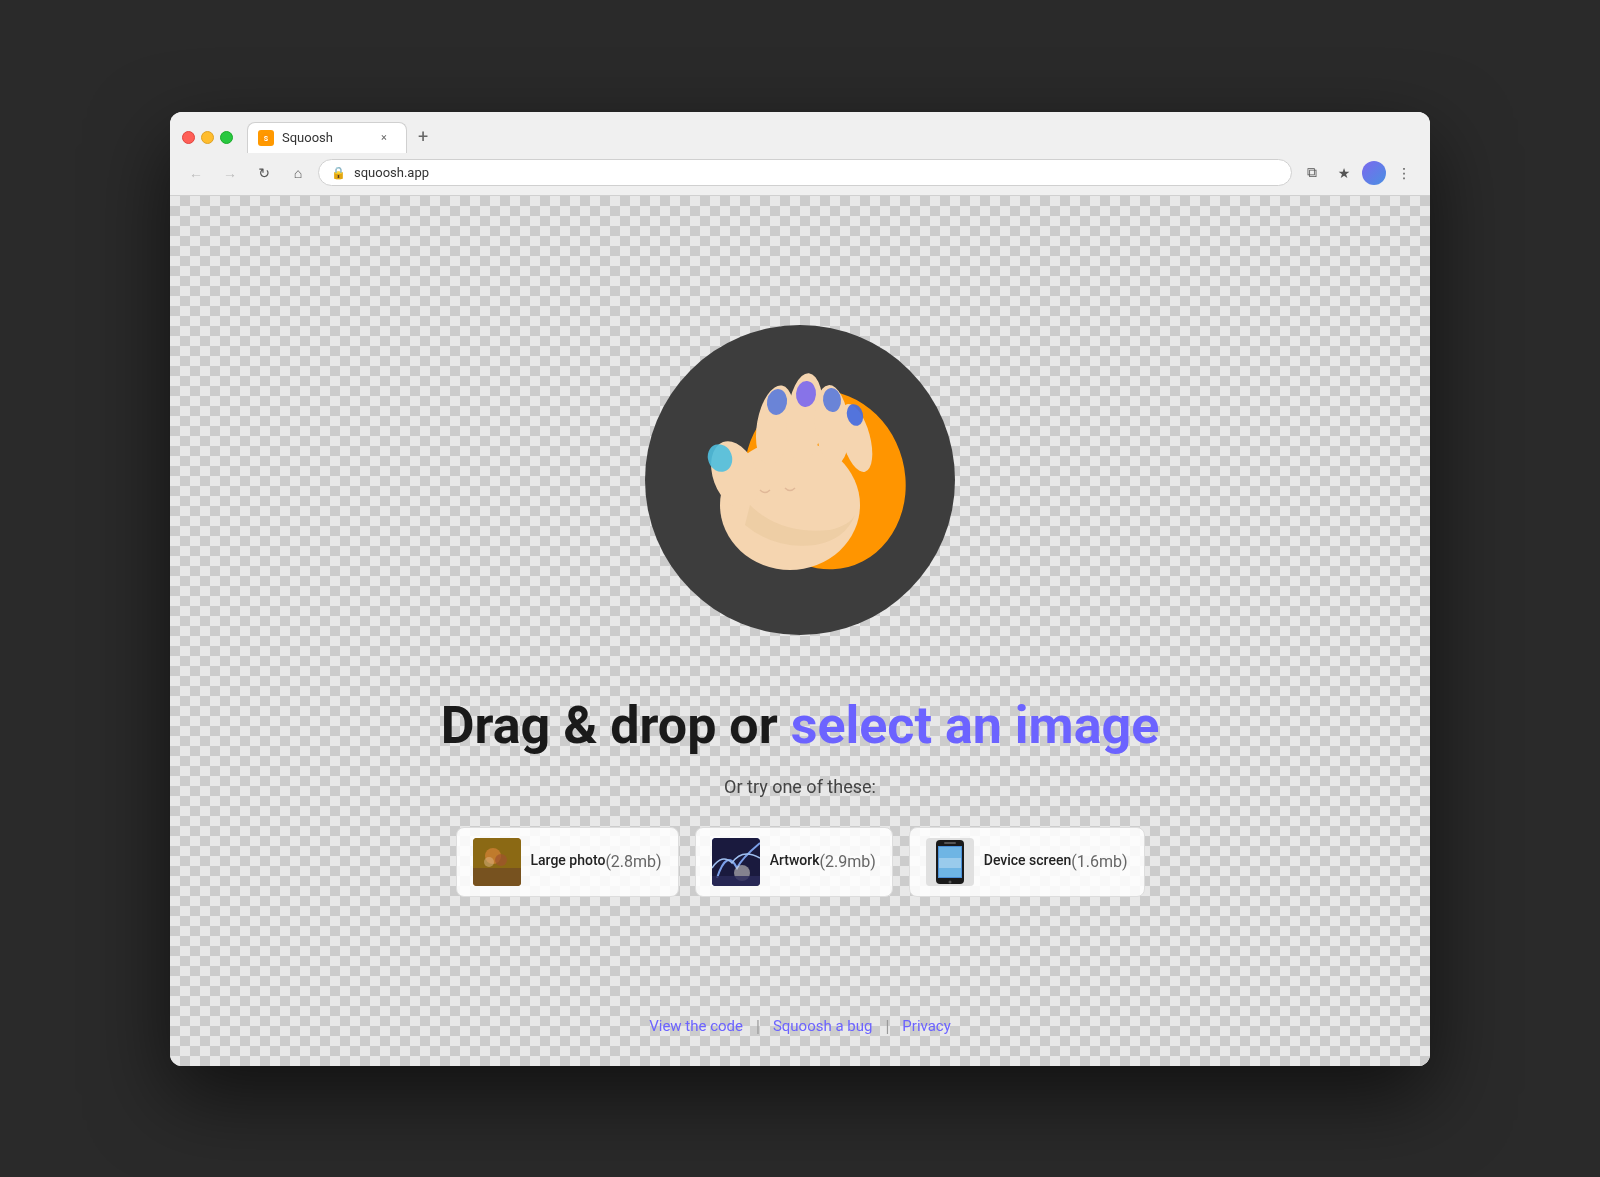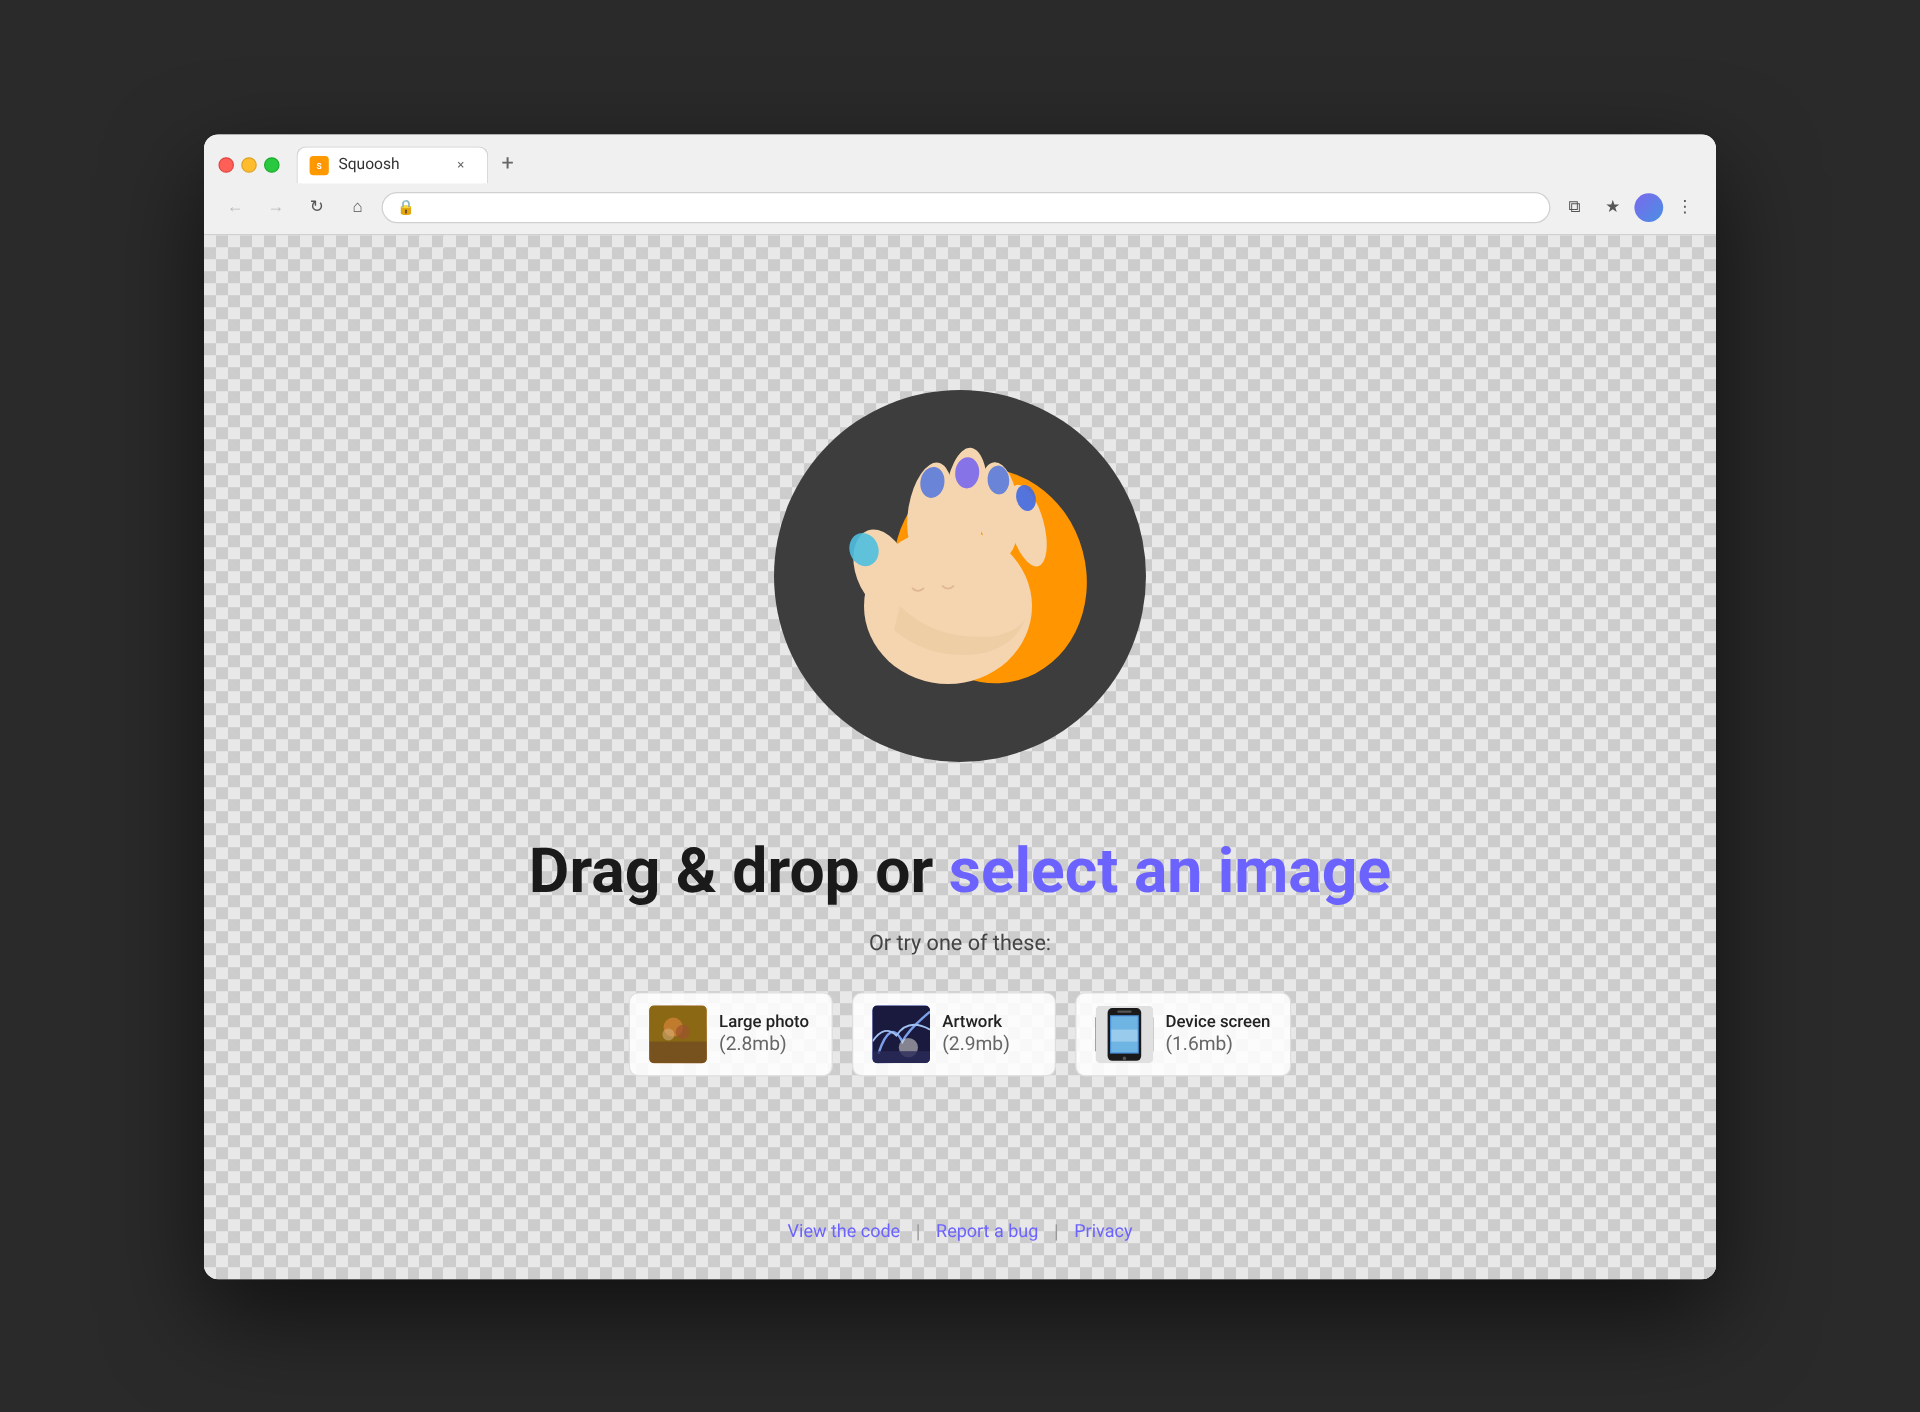--- a/index.html
+++ b/index.html
@@ -255,21 +255,22 @@
     .sample-thumb {
       width: 48px;
       height: 48px;
       border-radius: 4px;
       overflow: hidden;
       flex-shrink: 0;
     }
 
     .sample-info {
       display: flex;
-      flex-direction: column;
+      flex-direction: row;
+      text-align: right;
     }
 
     .sample-name {
       font-size: 14px;
       font-weight: 500;
       color: #222;
     }
 
     .sample-size {
       font-size: 16px;
@@ -346,20 +347,21 @@
     </div>
 
     <div class="toolbar">
       <div class="nav-btn disabled">←</div>
       <div class="nav-btn disabled">→</div>
       <div class="nav-btn">↻</div>
       <div class="nav-btn">⌂</div>
 
       <div class="address-bar">
         <span class="lock-icon">🔒</span>
+        <span class="address-text">squoosh.app</span>
       </div>
 
       <div class="toolbar-right">
         <div class="toolbar-right-btn">⧉</div>
         <div class="toolbar-right-btn">★</div>
         <div class="avatar"></div>
         <div class="toolbar-right-btn">⋮</div>
       </div>
     </div>
   </div>
@@ -457,19 +459,19 @@
           <span class="sample-size">(1.6mb)</span>
         </div>
       </div>
 
 
     </div>
 
     <div class="footer-links">
       <a class="footer-link">View the code</a>
       <span class="footer-sep">|</span>
-      <a class="footer-link">Report a bug</a>
+      <a class="footer-link">Squoosh a bug</a>
       <span class="footer-sep">|</span>
       <a class="footer-link">Privacy</a>
     </div>
 
   </div>
 </div>
 
 </body></html>

